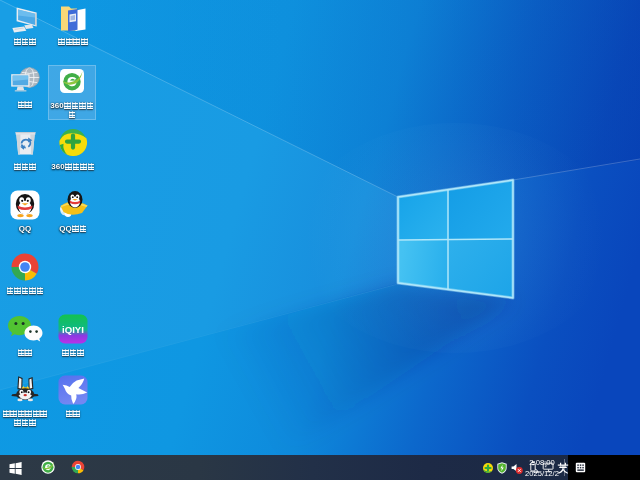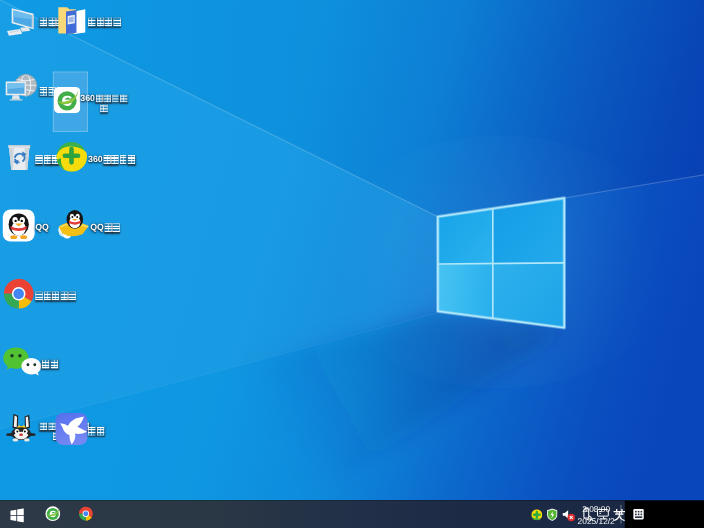--- a/index.html
+++ b/index.html
@@ -1,17 +1,17 @@
 <!DOCTYPE html>
 <html><head><meta charset="utf-8"><style>
 *{margin:0;padding:0;box-sizing:border-box}
 html,body{width:640px;height:480px;overflow:hidden;font-family:"Liberation Sans",sans-serif;background:#000}
 #scr{position:relative;width:640px;height:480px;overflow:hidden}
 #wall{position:absolute;left:0;top:0}
-.cell{position:absolute;width:30px;display:flex;flex-direction:row;align-items:center}
+.cell{position:absolute;width:46px;display:flex;flex-direction:column;align-items:center}
 .ic{height:31px;display:flex;align-items:flex-start;justify-content:center}
 .lb{margin-top:3px;line-height:10px;text-align:center;font-size:8px;font-weight:bold;color:#fff;
     text-shadow:0 1px 2px rgba(0,0,0,.9),0 0 2px rgba(0,0,0,.5);white-space:nowrap}
 .lb .row{display:flex;align-items:center;justify-content:center;height:9px}
 .zh{display:inline-block;width:6.8px;height:7.3px;margin:0 .35px;border-radius:.5px;
  background-color:rgba(96,110,120,.38);
  background-image:
   repeating-linear-gradient(0deg,rgba(255,255,255,1) 0 1px,rgba(255,255,255,0) 1px 2.45px),
   repeating-linear-gradient(90deg,rgba(255,255,255,.55) 0 .8px,rgba(255,255,255,0) .8px 3px);
  filter:blur(.3px);
@@ -312,20 +312,43 @@
  </svg>
       </div>
  <div class="lb">
         <span class="row">
           <i class="zh"></i>
           <i class="zh"></i>
         </span>
       </div>
 </div>
 
+<div class="cell" style="left:50px;top:314px">
+ <div class="ic">
+        <svg width="30" height="30" viewBox="0 0 30 30">
+  <defs>
+            <linearGradient id="iq" x1="0" y1="0" x2="0" y2="1">
+   <stop offset="0" stop-color="#13c24f"></stop>
+              <stop offset="0.52" stop-color="#0fb887"></stop>
+   <stop offset="0.72" stop-color="#8a3ae2"></stop>
+              <stop offset="1" stop-color="#b832e8"></stop>
+  </linearGradient>
+          </defs>
+  <rect x="0.5" y="0.5" width="29" height="29" rx="6.5" fill="url(#iq)"></rect>
+  <text x="15" y="18.5" text-anchor="middle" font-family="Liberation Sans" font-size="9.6" font-weight="bold" fill="#fff">iQIYI</text>
+ </svg>
+      </div>
+ <div class="lb">
+        <span class="row">
+          <i class="zh"></i>
+          <i class="zh"></i>
+          <i class="zh"></i>
+        </span>
+      </div>
+</div>
 
 <div class="cell" style="left:2px;top:375px">
  <div class="ic">
         <svg width="34" height="31" viewBox="0 0 34 31">
   <path d="M10.2,1.2 L14.6,3 L14.2,15 L9.4,14.2 Z" fill="#262626"></path>
   <path d="M11.2,2.8 L13.5,3.9 L13.2,13.5 L10.6,13 Z" fill="#f2f2f2"></path>
   <path d="M24.6,2 L20.4,3.6 L20.8,15 L25.4,14 Z" fill="#262626"></path>
   <path d="M23.4,3.6 L21.4,4.4 L21.7,13.5 L24.2,13 Z" fill="#f2f2f2"></path>
   <polygon points="14.2,12.2 20.8,12.2 21.8,15.8 13.2,15.8" fill="#e8b50f"></polygon>
   <polygon points="15.4,10.6 16.4,13.2 14.4,13.2" fill="#f6d13c"></polygon>

